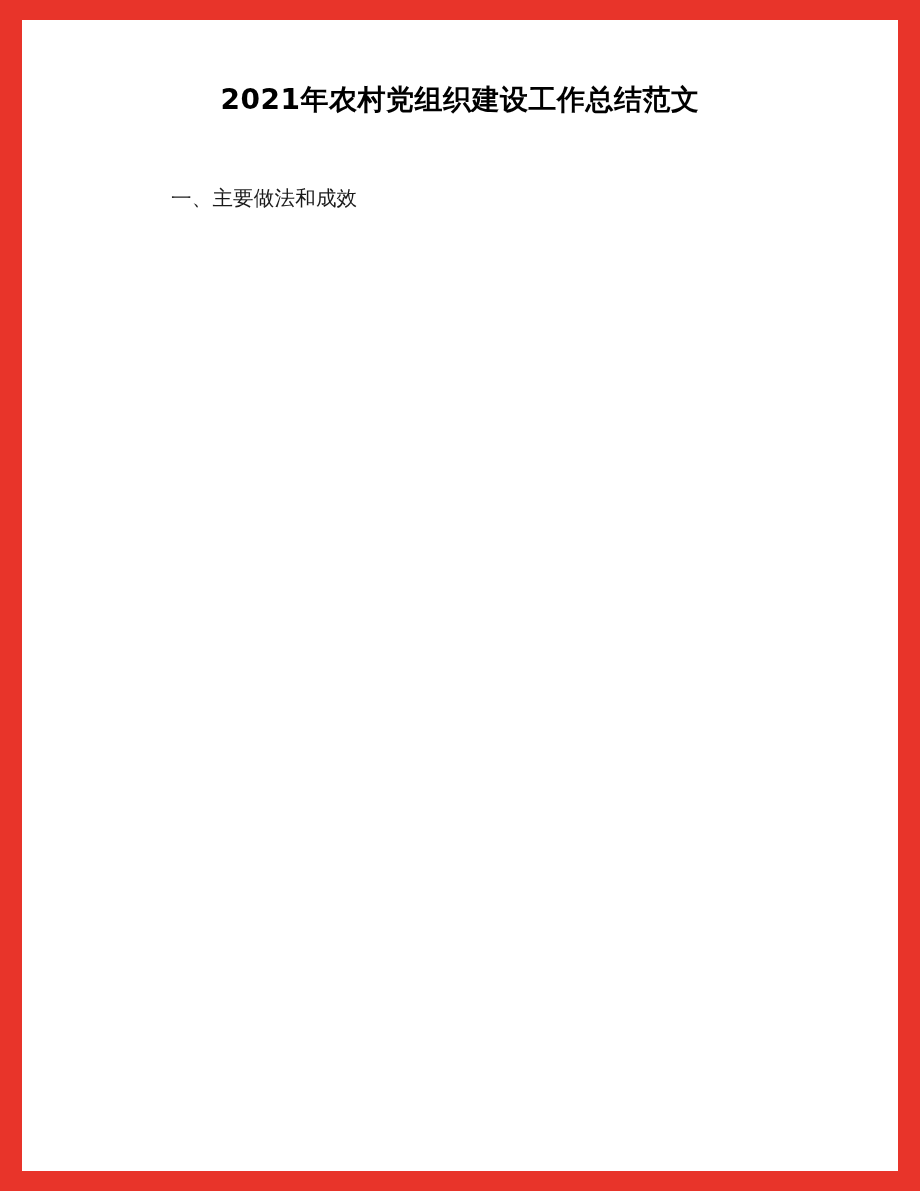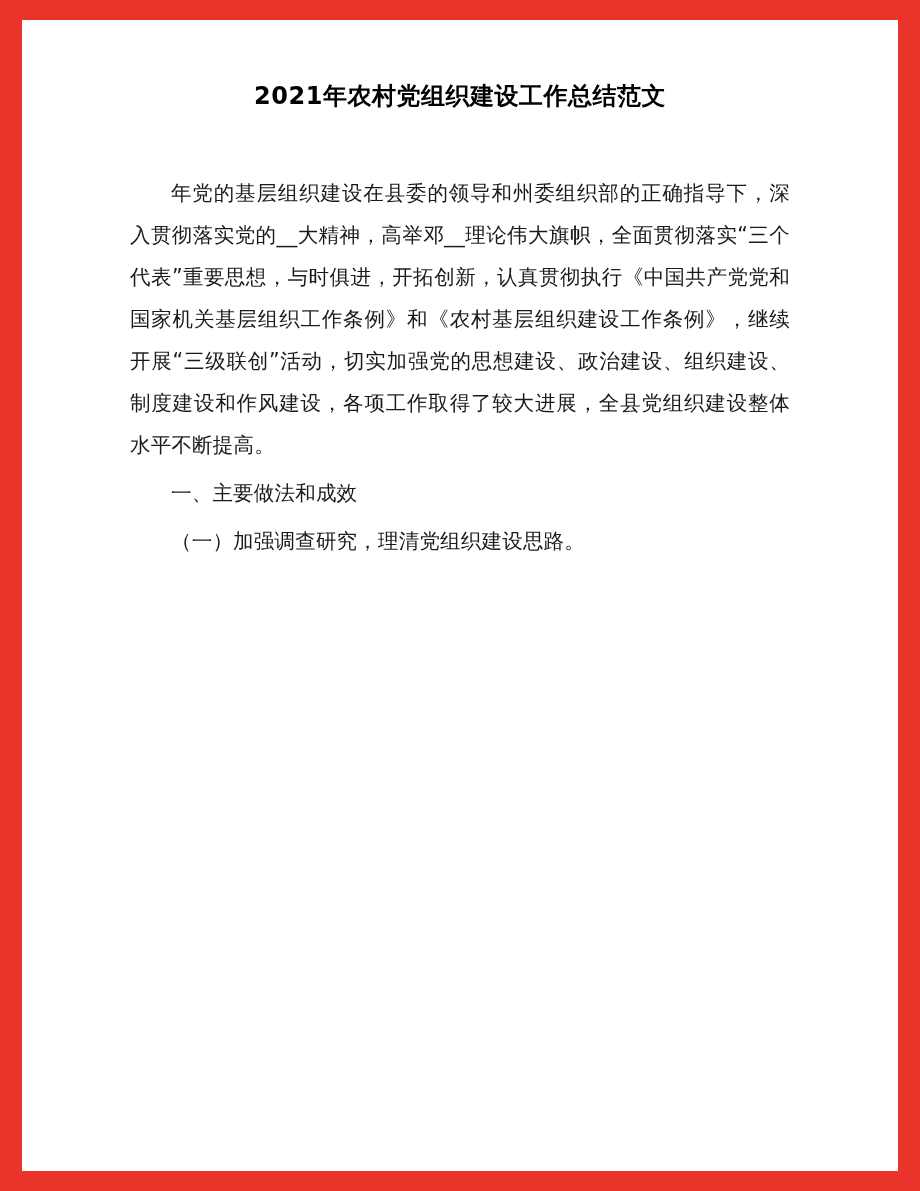--- a/index.html
+++ b/index.html
@@ -55,21 +55,21 @@
     background: #e8342a;
   }
   .content {
     position: absolute;
     left: 130px;
     top: 80px;
     width: 660px;
   }
   .doc-title {
     font-family: "DejaVu Sans", sans-serif;
-    font-size: 24px;
+    font-size: 28px;
     font-weight: bold;
     color: #000000;
     text-align: center;
     letter-spacing: 0.5px;
     margin: 0 0 58px 0;
     line-height: 1.4;
   }
   .para {
     font-family: "DejaVu Sans", sans-serif;
     font-size: 20.5px;
@@ -92,17 +92,15 @@
 
 <div class="page">
   <div class="border-top"></div>
   <div class="border-bottom"></div>
   <div class="border-left"></div>
   <div class="border-right"></div>
 
   <div class="content">
     <h1 class="doc-title">2021年农村党组织建设工作总结范文</h1>
 
-    <p class="para indent">年党的基层组织建设在县委的领导和州委组织部的正确指导下，深入贯彻落实党的__大精神，高举邓__理论伟大旗帜，全面贯彻落实“三个代表”重要思想，与时俱进，开拓创新，认真贯彻执行《中国共产党党和国家机关基层组织工作条例》和《农村基层组织建设工作条例》，继续开展“三级联创”活动，切实加强党的思想建设、政治建设、组织建设、制度建设和作风建设，各项工作取得了较大进展，全县党组织建设整体水平不断提高。</p>
     <p class="para indent">一、主要做法和成效</p>
-    <p class="para indent">（一）加强调查研究，理清党组织建设思路。</p>
   </div>
 </div>
 
 </body></html>

